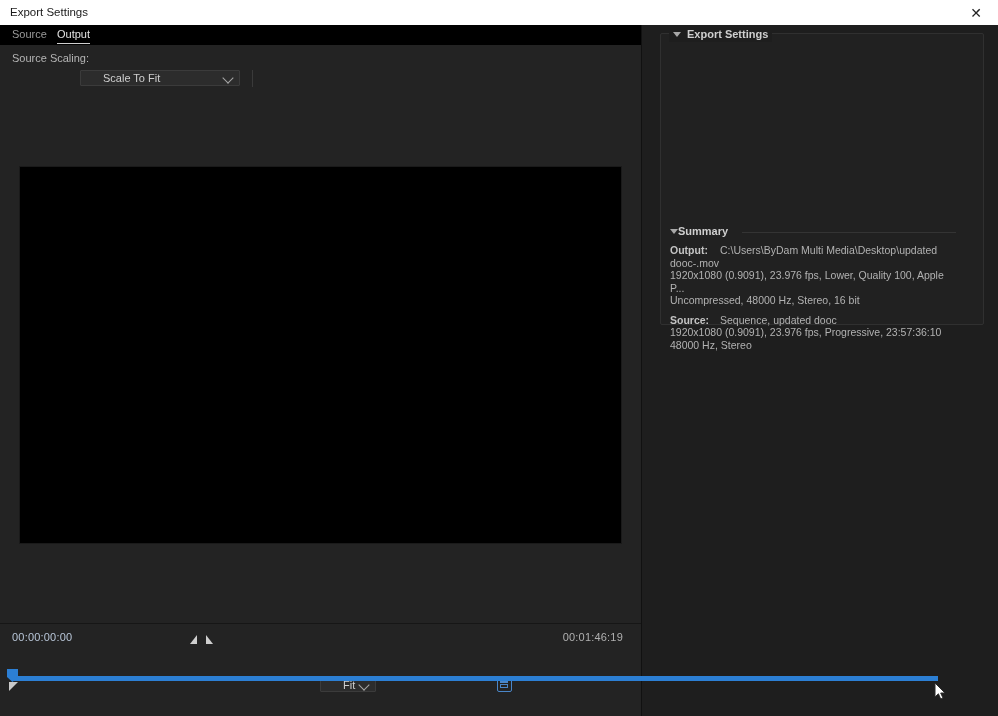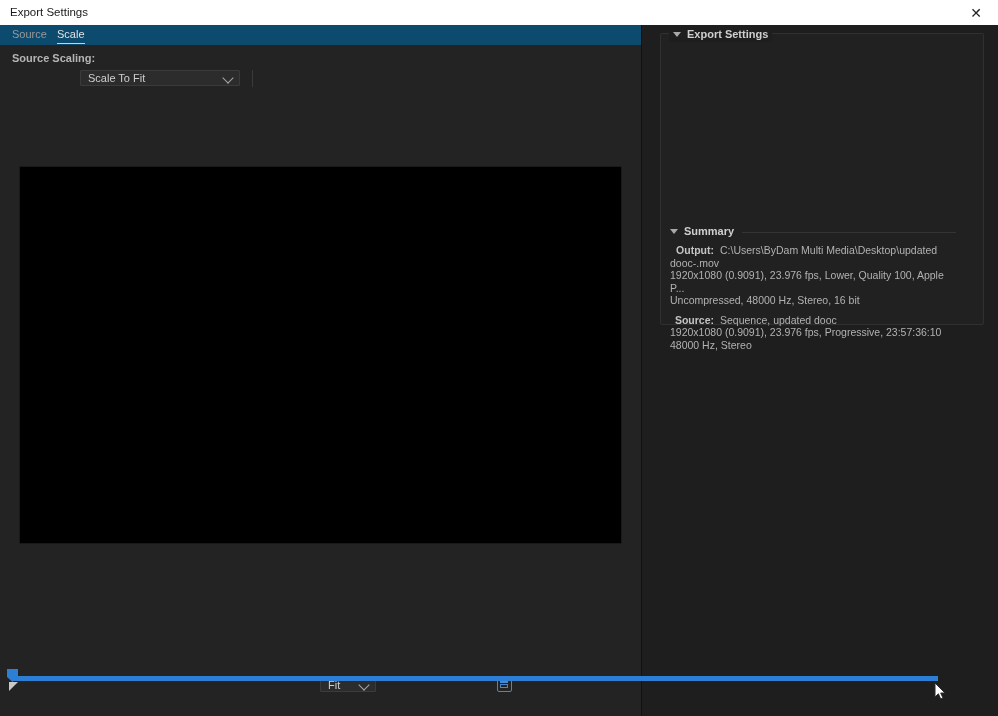--- a/index.html
+++ b/index.html
@@ -25,41 +25,40 @@
     color:#222;font-size:14px;line-height:1;cursor:pointer;
   }
 
   
   .leftpane{
     position:absolute;left:0;top:25px;width:641px;bottom:0;
     background:#232323;border-right:1px solid #111;
   }
   .tabstrip{
     position:absolute;left:0;top:0;width:641px;height:20px;
-    background:#0c4a6e;border-bottom:1px solid #a16207;
+    background:#000000;border-bottom:1px solid #a16207;
   }
   .tab{
     position:absolute;top:3px;font-size:11px;color:#9a9a9a;cursor:pointer;
     padding-bottom:3px;
   }
   .tab.sel{color:#e2e2e2;border-bottom:1px solid #cfcfcf;}
   #tabSource{left:12px;}
   #tabOutput{left:57px;}
 
   .scalingrow{
     position:absolute;left:0;top:20px;width:641px;height:26px;
     background:#232323;
-    font-weight:bold;
   }
   .scalingrow .lbl{position:absolute;left:12px;top:7px;color:#b5b5b5;}
   .sel-box{
     position:absolute;background:#2c2c2c;border:1px solid #3b3b3b;border-radius:1px;
     color:#cfcfcf;font-size:11px;box-sizing:border-box;
   }
-  .sel-box .txt{position:absolute;left:7px;top:50%;transform:translateY(-50%);white-space:nowrap;}
+  .sel-box .txt{position:absolute;left:22px;top:50%;transform:translateY(-50%);white-space:nowrap;}
   .sel-box .chev{
     position:absolute;right:7px;top:50%;width:7px;height:7px;margin-top:-4px;
     border-left:1.2px solid #a7a7a7;border-bottom:1.2px solid #a7a7a7;
     transform:rotate(-45deg);
   }
   #srcScaleSel{left:80px;top:45px;width:160px;height:16px;}
   .divline{position:absolute;left:252px;top:45px;width:1px;height:17px;background:#3a3a3a;}
 
   .preview{
     position:absolute;left:20px;top:142px;width:601px;height:376px;background:#000;
@@ -110,57 +109,63 @@
     border:1px solid #303030;border-radius:2px;background:#212121;
   }
   .sectionhdr{position:absolute;left:8px;top:-8px;height:16px;display:flex;align-items:center;gap:6px;background:#1e1e1e;padding:0 4px;}
   .twisty{
     width:0;height:0;border-left:4.5px solid transparent;border-right:4.5px solid transparent;
     border-top:5px solid #a8a8a8;display:inline-block;
   }
   .sectionhdr .t{font-size:11px;color:#cfcfcf;font-weight:bold;}
 
   .summary{position:absolute;left:28px;top:200px;width:286px;}
-  .summary .shdr{display:flex;align-items:center;gap:6px;text-align:center;}
+  .summary .shdr{display:flex;align-items:center;text-align:center;}
   .summary .shdr .t{font-size:11px;color:#cfcfcf;font-weight:bold;}
   .summary .hr{position:absolute;left:72px;top:7px;width:214px;height:1px;background:#343434;}
   .sgrp{position:relative;margin-top:7px;font-size:10.5px;line-height:12.5px;color:#b2b2b2;}
-  .sgrp .k{position:absolute;left:0;top:0;width:44px;text-align:right;color:#c4c4c4;font-weight:bold;}
+  .sgrp .k{position:absolute;left:0;top:0;width:44px;text-align:left;color:#c4c4c4;font-weight:bold;}
   .sgrp .v{margin-left:50px;color:#b2b2b2;white-space:pre-line;}
 
   .cursor{position:absolute;left:934px;top:682px;width:13px;height:19px;pointer-events:none;}
 </style>
 </head>
 <body>
 
 <div class="app">
 
   <div class="titlebar">
     <div class="title">Export Settings</div>
     <div class="closebtn">✕</div>
   </div>
 
   <div class="leftpane">
 
     <div class="tabstrip">
       <div class="tab" id="tabSource">Source</div>
-      <div class="tab sel" id="tabOutput">Scale</div>
+      <div class="tab sel" id="tabOutput">Output</div>
     </div>
 
     <div class="scalingrow">
       <div class="lbl">Source Scaling:</div>
     </div>
     <div class="sel-box" id="srcScaleSel">
       <span class="txt">Scale To Fit</span>
       <span class="chev"></span>
     </div>
     <div class="divline"></div>
 
     <div class="preview"></div>
 
+    <div class="transport">
+      <div class="tc" id="tcIn">00:00:00:00</div>
+      <div class="tri" id="triIn"></div>
+      <div class="tri" id="triOut"></div>
+      <div class="tc" id="tcOut">00:01:46:19</div>
+    </div>
     <div class="sel-box" id="fitSel">
       <span class="txt">Fit</span>
       <span class="chev"></span>
     </div>
     <div class="fiticon"></div>
 
 
   </div>
 
   <div class="rightpane">

